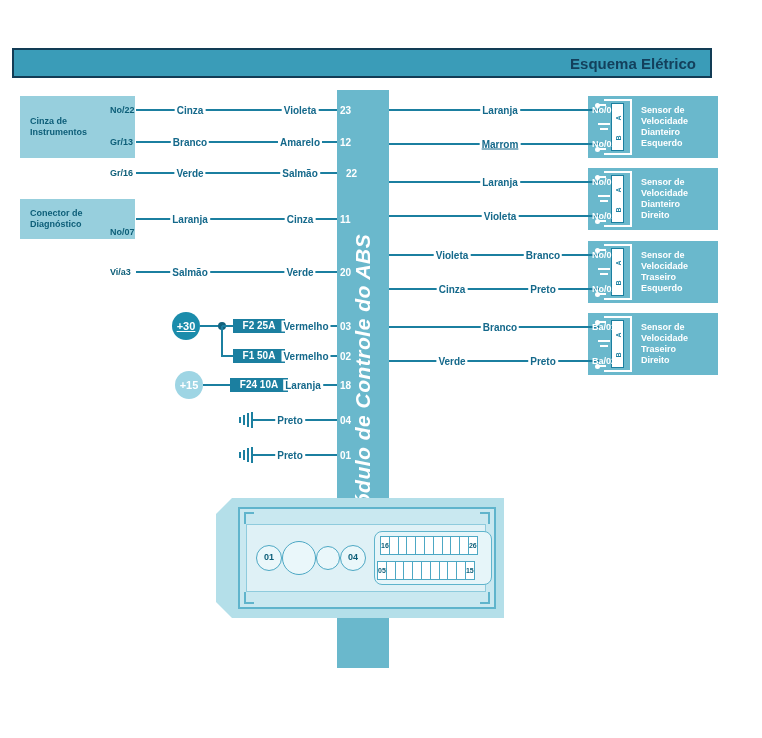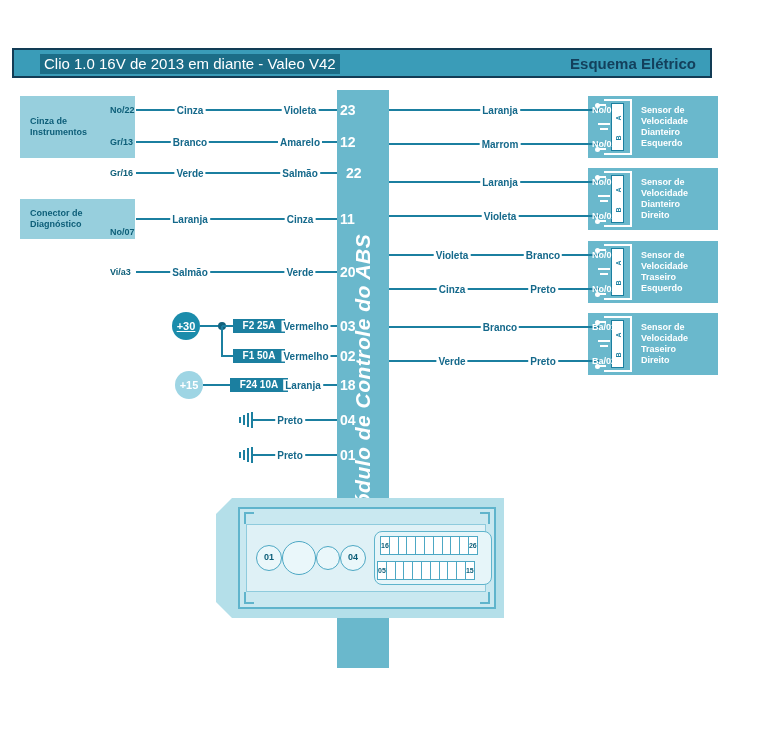--- a/index.html
+++ b/index.html
@@ -113,21 +113,21 @@
     padding: 0 2px;
     white-space: nowrap;
     transform: translate(-50%, -50%);
     line-height: 11px;
   }
 
   
   .pinnum {
     position: absolute;
     color: #ffffff;
-    font-size: 14px;
+    font-size: 10px;
     font-weight: bold;
     line-height: 11px;
     transform: translateY(-50%);
     white-space: nowrap;
   }
   
   .termid {
     position: absolute;
     color: #0d5e78;
     font-size: 9px;
@@ -279,21 +279,20 @@
     font-size: 7px; font-weight: bold;
     text-align: center; line-height: 18px;
   }
 </style>
 </head>
 <body>
 
 <div id="stage">
 
   <div class="titlebar">
-    <div class="title-main">Clio 1.0 16V de 2013 em diante - Valeo V42</div>
     <div class="title-right">Esquema Elétrico</div>
   </div>
 
   <div class="abs-module">
     <div class="abs-label">Módulo de Controle do ABS</div>
   </div>
 
   <div class="dev-box" style="left:20px; top:96px; width:115px; height:62px;">
     <div class="dev-name">Cinza de
 Instrumentos</div>
@@ -394,21 +393,21 @@
       <div class="dot d1"></div>
         <div class="dot d2"></div>
     </div>
   </div>
   <div class="pinnum" style="left:392px; top:110px;">05</div>
   <div class="wire" style="left:389px; top:109px; width:211px;"></div>
   <div class="wlabel" style="left:500px; top:110px;">Laranja</div>
   <div class="termid light" style="left:592px; top:110px;">No/01</div>
   <div class="pinnum" style="left:392px; top:144px;">16</div>
   <div class="wire" style="left:389px; top:143px; width:211px;"></div>
-  <div class="wlabel" style="left:500px; top:144px;">Marrom</div>
+  <div class="wlabel" style="left:500px; top:144px;text-decoration:underline;">Marrom</div>
   <div class="termid light" style="left:592px; top:144px;">No/02</div>
 
   <div class="sensor-box" style="left:588px; top:168px; width:130px; height:62px;">
     <div class="dev-name">Sensor de
 Velocidade
 Dianteiro
 Direito</div>
     <div class="sensor-sym" style="left:10px; top:50%;">
       <div class="bracket"></div>
         <div class="coil">

